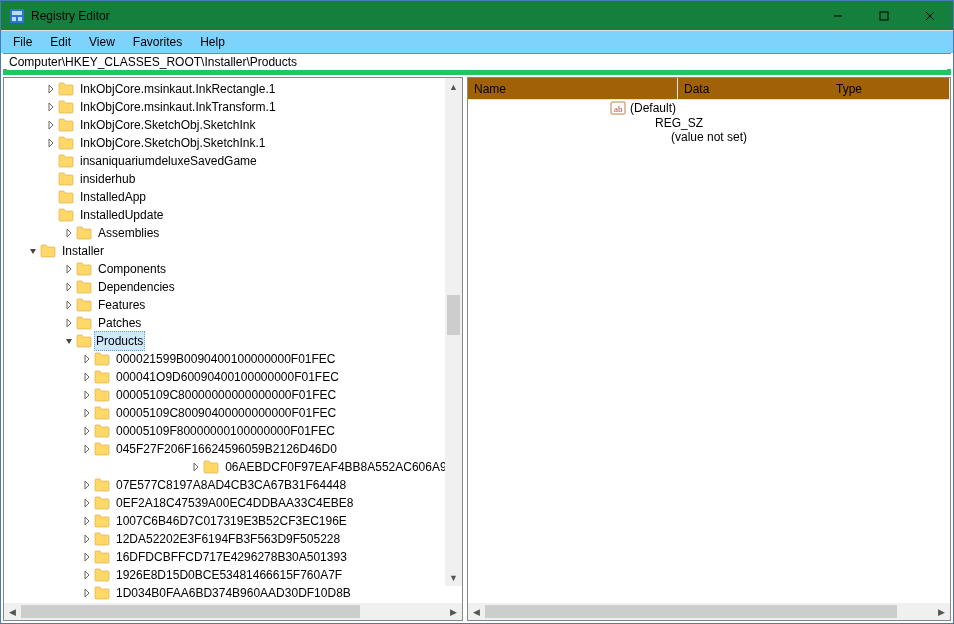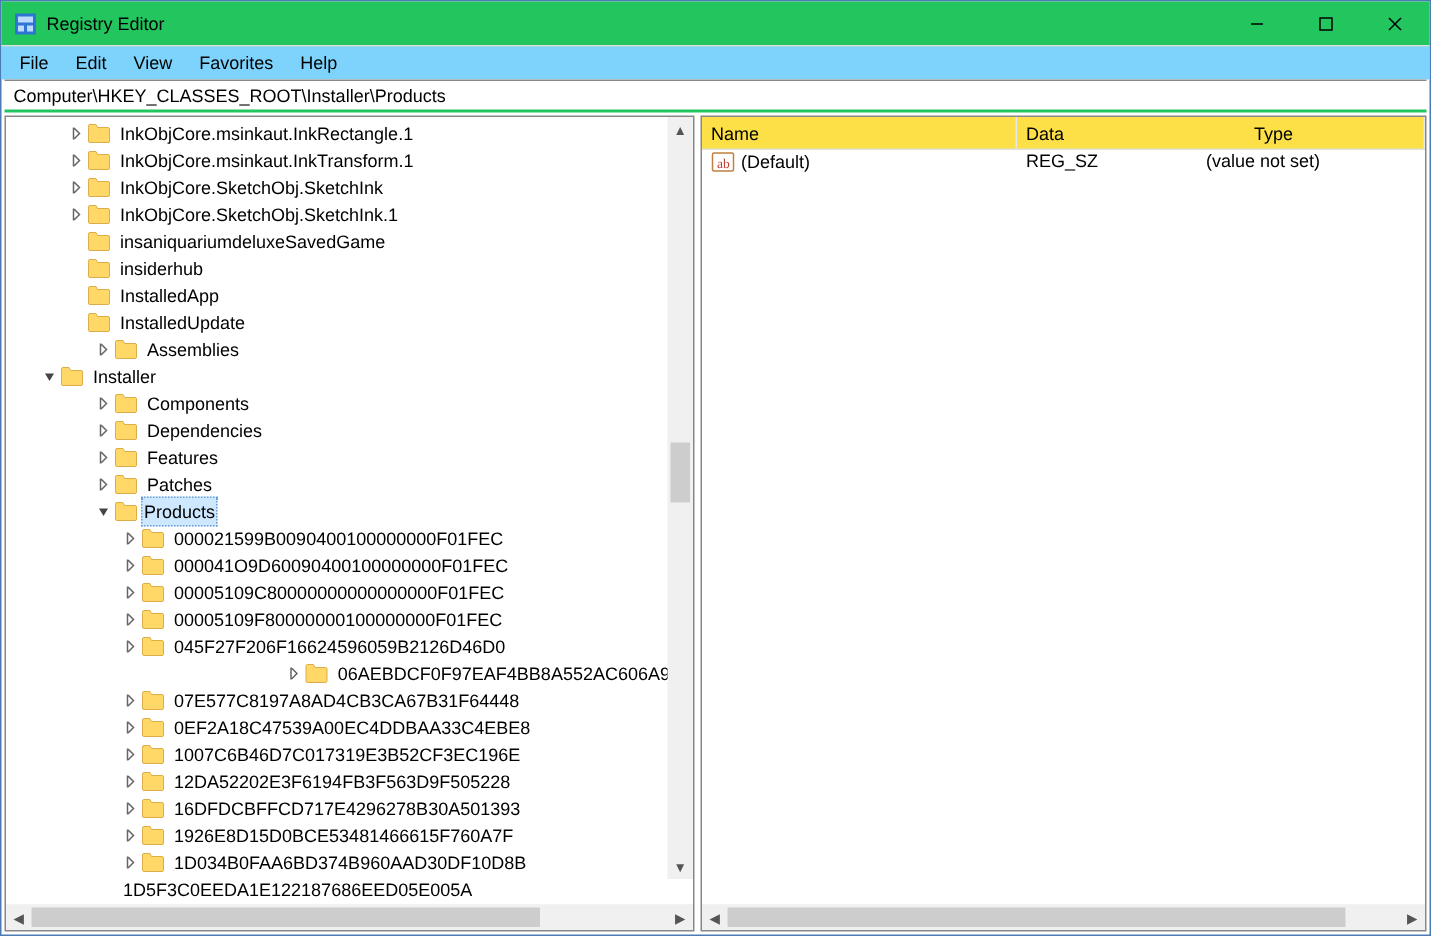--- a/index.html
+++ b/index.html
@@ -18,21 +18,21 @@
     height: 624px;
     border: 1px solid #4a7bb4;
     display: flex;
     flex-direction: column;
     background: #fff;
   }
   .titlebar {
     height: 30px;
     display: flex;
     align-items: center;
-    background: #22c55e;
+    background: #15803d;
     border-bottom: 1px solid #e0e0e0;
   }
   .titlebar-icon {
     width: 16px; height: 16px;
     margin: 0 6px 0 8px;
   }
   .titlebar-title {
     flex: 1;
     font-size: 12px;
   }
@@ -51,21 +51,21 @@
     padding: 0 4px;
     gap: 2px;
     background: #7dd3fc;
   }
   .menu-item {
     padding: 2px 8px;
   }
   .addressbar {
     height: 22px;
     border-top: 1px solid #888;
-    border-bottom: 2px solid #22c55e;
+    border-bottom: 6px solid #22c55e;
     margin: 0 2px;
     display: flex;
     align-items: center;
     padding: 0 4px;
     background: #fff;
   }
   .addressbar-input {
     border: none;
     outline: none;
     width: 100%;
@@ -125,36 +125,37 @@
     padding: 0 1px;
     margin-left: -2px;
   }
   .label-wrap { padding: 0 2px; }
   
   .val-header {
     display: flex;
     height: 22px;
     align-items: center;
     border-bottom: 1px solid #e0e0e0;
-    background: #fde047;
+    background: #a16207;
   }
   .val-col {
     padding: 0 6px;
     border-right: 1px solid #e8e8e8;
     height: 100%;
     display: flex;
     align-items: center;
   }
   .val-col.name { width: 210px; }
   .val-col.type { width: 120px; }
   .val-col.data { flex: 1; border-right: none; }
   .val-row {
     display: flex;
     height: 20px;
-    align-items: flex-start;
+    align-items: center;
+    flex-direction: column;
   }
   .val-cell { padding: 0 6px; display:flex; align-items:center; }
   .val-cell.name { width: 210px; }
   .val-cell.type { width: 120px; }
   .val-cell.data { flex: 1; }
   .val-icon {
     width: 16px; height: 16px; margin-right: 4px;
     flex-shrink: 0;
   }
   
@@ -419,20 +420,31 @@
             </div>
             <div class="tree-row" style="padding-left: 76px;">
               <span class="expander">
                 <svg width="8" height="8" viewBox="0 0 8 8">
                   <path d="M2 0 L6 4 L2 8 Z" fill="none" stroke="#666" stroke-width="1"></path>
                 </svg>
               </span>
               <svg class="folder-ico" viewBox="0 0 16 14">
                 <path d="M1 3 L1 12 Q1 13 2 13 L14 13 Q15 13 15 12 L15 4 Q15 3 14 3 L7 3 L6 1 L2 1 Q1 1 1 2 Z" fill="#ffd867" stroke="#d9a63e" stroke-width="0.6"></path>
               </svg>
+              <span class="label-wrap">00005109C80090400000000000F01FEC</span>
+            </div>
+            <div class="tree-row" style="padding-left: 76px;">
+              <span class="expander">
+                <svg width="8" height="8" viewBox="0 0 8 8">
+                  <path d="M2 0 L6 4 L2 8 Z" fill="none" stroke="#666" stroke-width="1"></path>
+                </svg>
+              </span>
+              <svg class="folder-ico" viewBox="0 0 16 14">
+                <path d="M1 3 L1 12 Q1 13 2 13 L14 13 Q15 13 15 12 L15 4 Q15 3 14 3 L7 3 L6 1 L2 1 Q1 1 1 2 Z" fill="#ffd867" stroke="#d9a63e" stroke-width="0.6"></path>
+              </svg>
               <span class="label-wrap">00005109F80000000100000000F01FEC</span>
             </div>
             <div class="tree-row" style="padding-left: 76px;">
               <span class="expander">
                 <svg width="8" height="8" viewBox="0 0 8 8">
                   <path d="M2 0 L6 4 L2 8 Z" fill="none" stroke="#666" stroke-width="1"></path>
                 </svg>
               </span>
               <svg class="folder-ico" viewBox="0 0 16 14">
                 <path d="M1 3 L1 12 Q1 13 2 13 L14 13 Q15 13 15 12 L15 4 Q15 3 14 3 L7 3 L6 1 L2 1 Q1 1 1 2 Z" fill="#ffd867" stroke="#d9a63e" stroke-width="0.6"></path>

